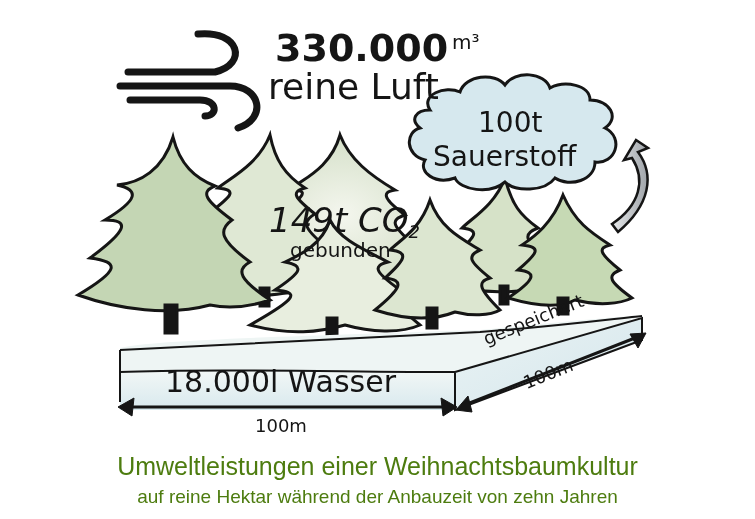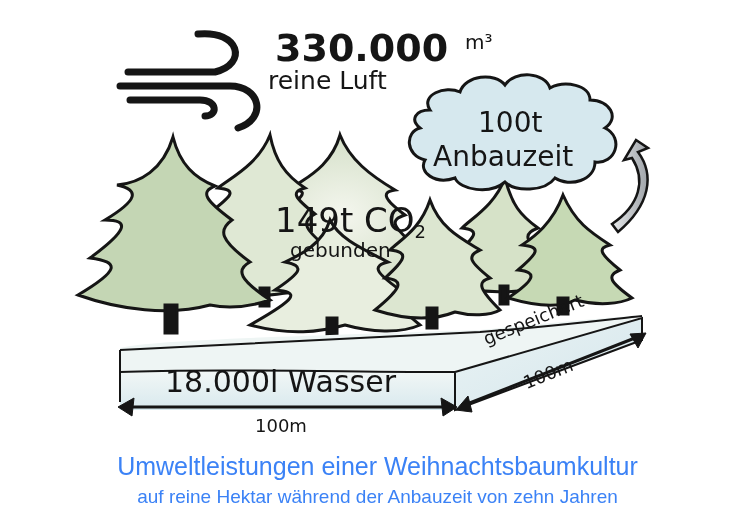--- a/index.html
+++ b/index.html
@@ -1,32 +1,32 @@
 <!DOCTYPE html>
 <html><head>
 <meta charset="utf-8">
 <style>
   html, body { margin: 0; padding: 0; background: #ffffff; }
   body { width: 755px; height: 519px; position: relative; overflow: hidden;
          font-family: "DejaVu Sans", sans-serif; }
   .illus { position: absolute; left: 0; top: 0; width: 755px; height: 519px; }
   .hand { position: absolute; color: #151515; font-family: "DejaVu Sans", sans-serif; white-space: nowrap; }
   .air-amount { left: 275px; top: 26px; font-size: 38px; font-weight: bold; letter-spacing: 0px; }
-  .air-unit { font-size: 20px; font-weight: normal; vertical-align: 12px; margin-left: 17px; }
-  .air-label { left: 268px; top: 66px; font-size: 25px; }
+  .air-unit { font-size: 20px; font-weight: normal; vertical-align: 12px; margin-left: 4px; }
+  .air-label { left: 268px; top: 66px; font-size: 36px; }
   .oxy-amount { left: 478px; top: 106px; font-size: 28px; }
   .oxy-label { left: 433px; top: 140px; font-size: 28px; }
-  .co2-amount { left: 275px; top: 200px; font-size: 34px; }
+  .co2-amount { left: 269px; top: 200px; font-size: 34px; font-style: italic; }
   .co2-sub { font-size: 18px; vertical-align: -6px; }
   .co2-label { left: 290px; top: 238px; font-size: 20px; }
   .water-label { left: 165px; top: 364px; font-size: 30px; text-align: center; }
   .width-label { left: 255px; top: 415px; font-size: 18px; }
   .depth-stored { left: 488px; top: 328px; font-size: 18px; transform: rotate(-22deg); transform-origin: left bottom; }
   .depth-label { left: 528px; top: 372px; font-size: 18px; transform: rotate(-22deg); transform-origin: left bottom; }
-  .caption { position: absolute; left: 0; width: 755px; text-align: center; color: #3b82f6;
+  .caption { position: absolute; left: 0; width: 755px; text-align: center; color: #4d7c0f;
              font-family: "Liberation Sans", sans-serif; }
   .caption-title { top: 452px; font-size: 25px; }
   .caption-sub { top: 486px; font-size: 19px; }
 </style>
 </head>
 <body>
 
 <svg class="illus" viewBox="0 0 755 519" xmlns="http://www.w3.org/2000/svg">
   <defs>
     <linearGradient id="groundGrad" x1="0" y1="0" x2="0" y2="1">
@@ -114,21 +114,21 @@
     <path d="M618 232 C650 205 655 175 638 152 L648 148 L636 140 L624 160 L632 158 C646 180 640 205 612 224 Z" fill="url(#arrowGrad)" stroke="#151515" stroke-width="2.5"></path>
   </g>
 </svg>
 
 <div class="hand air-amount">
   <span>330.000</span><span class="air-unit">m³</span>
 </div>
 <div class="hand air-label">reine Luft</div>
 
 <div class="hand oxy-amount">100t</div>
-<div class="hand oxy-label">Anbauzeit</div>
+<div class="hand oxy-label">Sauerstoff</div>
 
 <div class="hand co2-amount">
   <span>149t CO</span><span class="co2-sub">2</span>
 </div>
 <div class="hand co2-label">gebunden</div>
 
 <div class="hand water-label">18.000l Wasser</div>
 <div class="hand width-label">100m</div>
 <div class="hand depth-stored">gespeichert</div>
 <div class="hand depth-label">100m</div>

